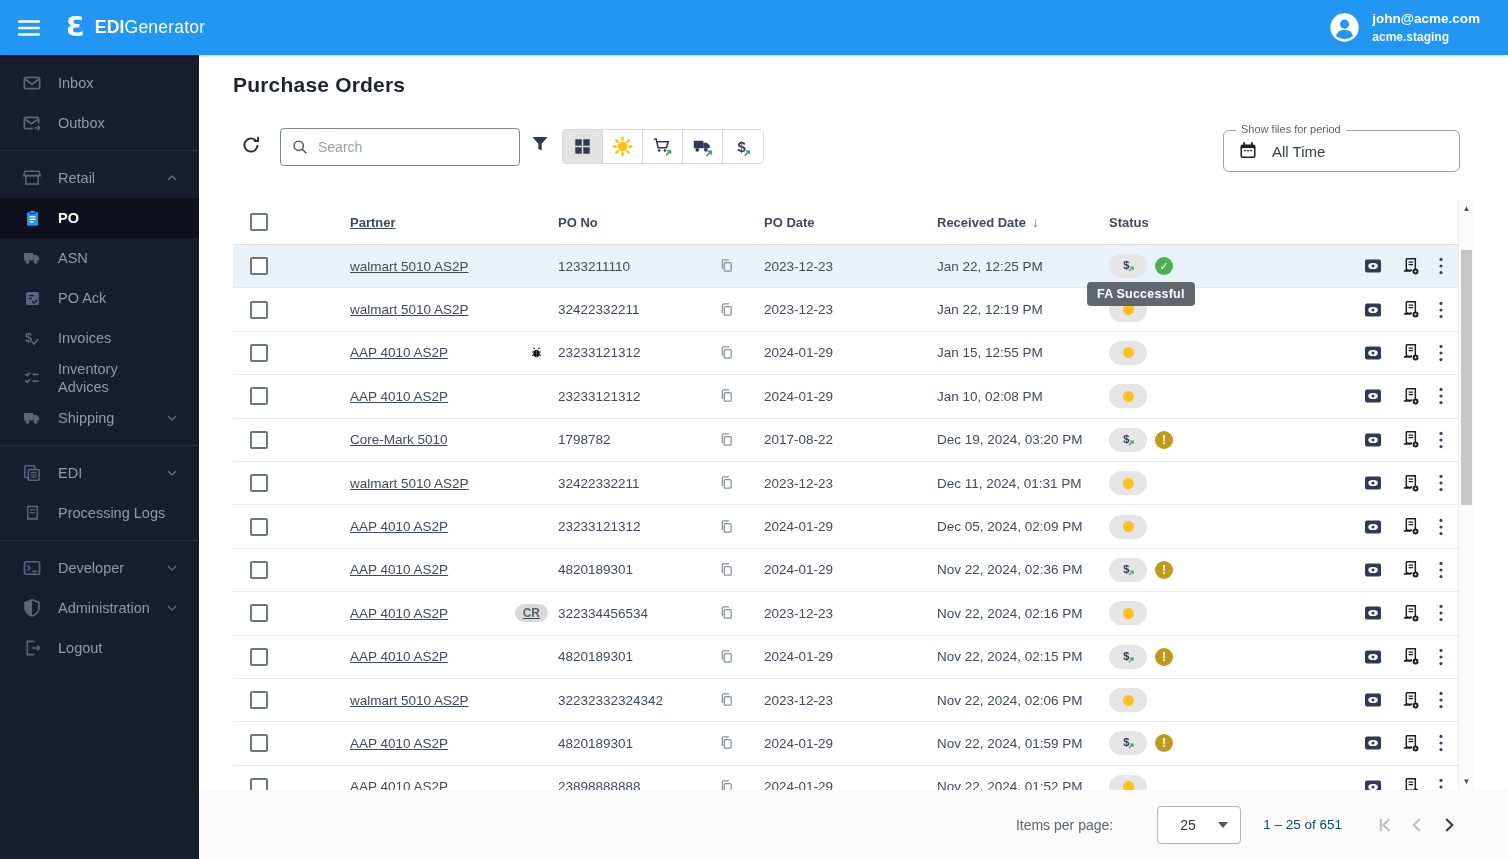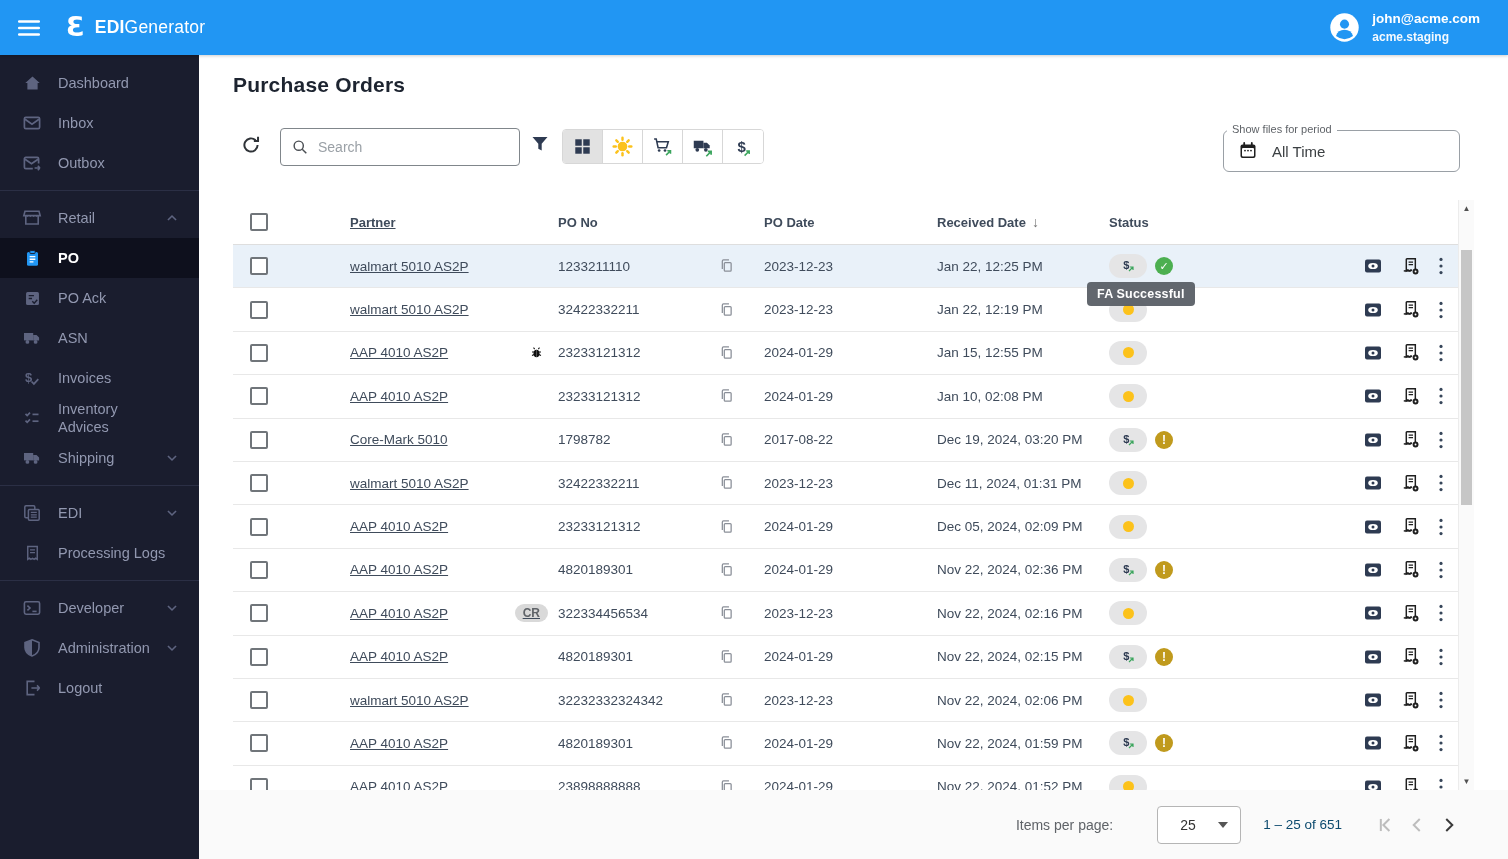--- a/index.html
+++ b/index.html
@@ -52,21 +52,21 @@
   .view-group { position:absolute; left:363px; top:74px; display:flex;
     border:1px solid #d7d7d7; border-radius:4px; overflow:hidden; background:#fff; }
   .view-btn { width:40px; height:33px; display:flex; align-items:center; justify-content:center;
     border-right:1px solid #d7d7d7; cursor:pointer; background:#fff; }
   .view-btn:last-child { border-right:none; }
   .view-btn.selected { background:#e2e2e2; }
 
   .period-field { position:absolute; right:48px; top:75px; width:237px; height:42px;
     border:1px solid #9aa0a6; border-radius:6px; display:flex; align-items:center;
     padding:0 14px; gap:14px; background:#fff; }
-  .period-legend { position:absolute; top:-8px; left:3px; background:#fff; padding:0 5px;
+  .period-legend { position:absolute; top:-8px; left:12px; background:#fff; padding:0 5px;
     font-size:11px; color:#5f6368; }
   .period-value { font-size:15px; color:#3c4043; }
 
   
   .table-card { position:absolute; left:34px; top:145px; width:1241px; height:590px;
     overflow:hidden; background:#fff; }
   .thead { display:flex; align-items:center; height:45px; border-bottom:1px solid #dedede;
     font-size:13px; font-weight:bold; color:#3f4b5b; }
   .trow { display:flex; align-items:center; height:43.4px; border-bottom:1px solid #e8e8e8;
     font-size:13.5px; color:#3f4b5b; }
@@ -139,28 +139,20 @@
     <div class="user-block">
       <span class="user-email">john@acme.com</span>
       <span class="user-env">acme.staging</span>
     </div>
   </div>
 </div>
 
 <div class="sidebar" id="sidebar-nav">
     <div class="side-item">
       <span class="s-icon">
-        <svg viewBox="0 0 20 20" width="19" height="19">
-          <path d="M10 2.6 2.4 9.4h2.2v7h10.8v-7h2.2z" fill="currentColor"></path>
-        </svg>
-      </span>
-      <span class="side-label">Dashboard</span>
-    </div>
-    <div class="side-item">
-      <span class="s-icon">
         <svg viewBox="0 0 20 20" width="20" height="20">
           <rect x="2.4" y="4.4" width="15.2" height="11.2" rx="1.4" fill="none" stroke="currentColor" stroke-width="1.7"></rect>
           <path d="M3 6.2l7 5 7-5" fill="none" stroke="currentColor" stroke-width="1.7"></path>
         </svg>
       </span>
       <span class="side-label">Inbox</span>
     </div>
     <div class="side-item">
       <span class="s-icon">
         <svg viewBox="0 0 20 20" width="20" height="20">
@@ -189,41 +181,41 @@
     </div>
     <div class="side-item child active">
       <span class="s-icon">
         <svg viewBox="0 0 20 20" width="19" height="19">
           <rect x="4.2" y="3.2" width="11.6" height="14.4" rx="1.6" fill="currentColor"></rect>
           <rect x="7.2" y="1.6" width="5.6" height="3.2" rx="1" fill="currentColor" stroke="#1a1d2e" stroke-width="1"></rect>
           <path d="M7 8h6M7 10.8h6M7 13.6h4" stroke="#fff" stroke-width="1.4"></path>
         </svg>
       </span>
       <span class="side-label">PO</span>
-    </div>
-    <div class="side-item child">
-      <span class="s-icon">
-        <svg viewBox="0 0 20 20" width="19" height="19">
-          <rect x="3.2" y="3.2" width="13.6" height="13.6" rx="1.6" fill="currentColor"></rect>
-          <path d="M6 7h5.5M6 10h3.5" stroke="#1a1d2e" stroke-width="1.5"></path>
-          <path d="M9.8 13l2 2 3.2-3.6" fill="none" stroke="#1a1d2e" stroke-width="1.5"></path>
-        </svg>
-      </span>
-      <span class="side-label">PO Ack</span>
     </div>
     <div class="side-item child">
       <span class="s-icon">
         <svg viewBox="0 0 20 20" width="20" height="20">
           <path d="M2 5h9.2v7.4H2z" fill="currentColor"></path>
           <path d="M11.2 7h3.3l2.6 2.6v2.8h-5.9z" fill="currentColor"></path>
           <circle cx="5.4" cy="13.9" r="1.9" fill="currentColor"></circle>
           <circle cx="13.6" cy="13.9" r="1.9" fill="currentColor"></circle>
         </svg>
       </span>
       <span class="side-label">ASN</span>
+    </div>
+    <div class="side-item child">
+      <span class="s-icon">
+        <svg viewBox="0 0 20 20" width="19" height="19">
+          <rect x="3.2" y="3.2" width="13.6" height="13.6" rx="1.6" fill="currentColor"></rect>
+          <path d="M6 7h5.5M6 10h3.5" stroke="#1a1d2e" stroke-width="1.5"></path>
+          <path d="M9.8 13l2 2 3.2-3.6" fill="none" stroke="#1a1d2e" stroke-width="1.5"></path>
+        </svg>
+      </span>
+      <span class="side-label">PO Ack</span>
     </div>
     <div class="side-item child">
       <span class="s-icon">
         <svg viewBox="0 0 20 20" width="20" height="20">
           <text x="3" y="13.5" font-size="13" font-weight="bold" fill="currentColor" font-family="sans-serif">$</text>
           <path d="M9.5 13.5l2.4 2.4 4.4-4.8" fill="none" stroke="currentColor" stroke-width="1.7"></path>
         </svg>
       </span>
       <span class="side-label">Invoices</span>
     </div>

